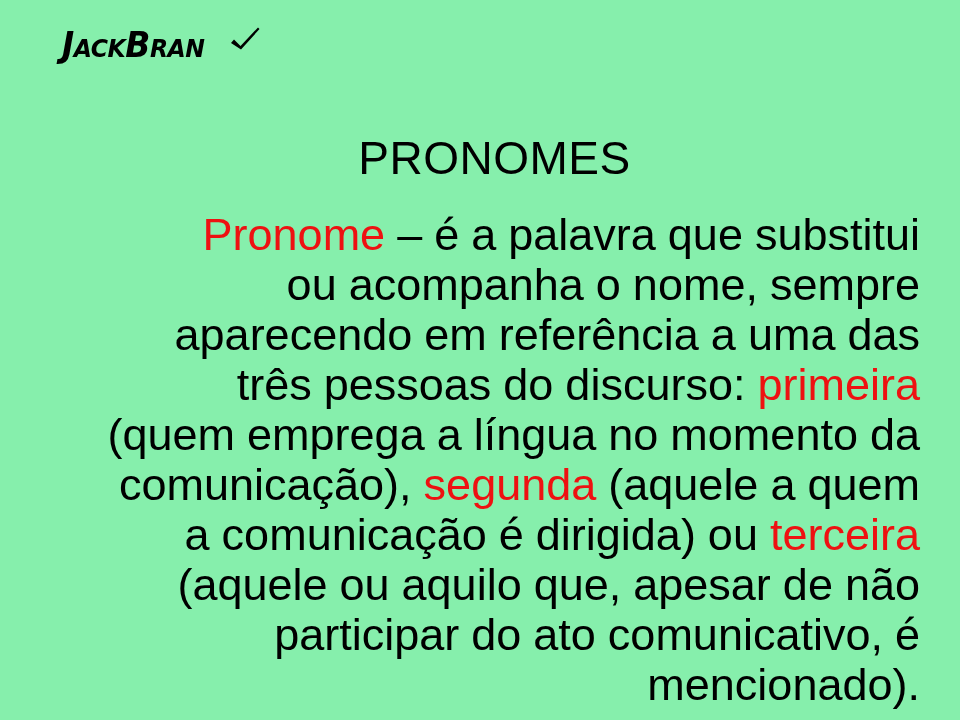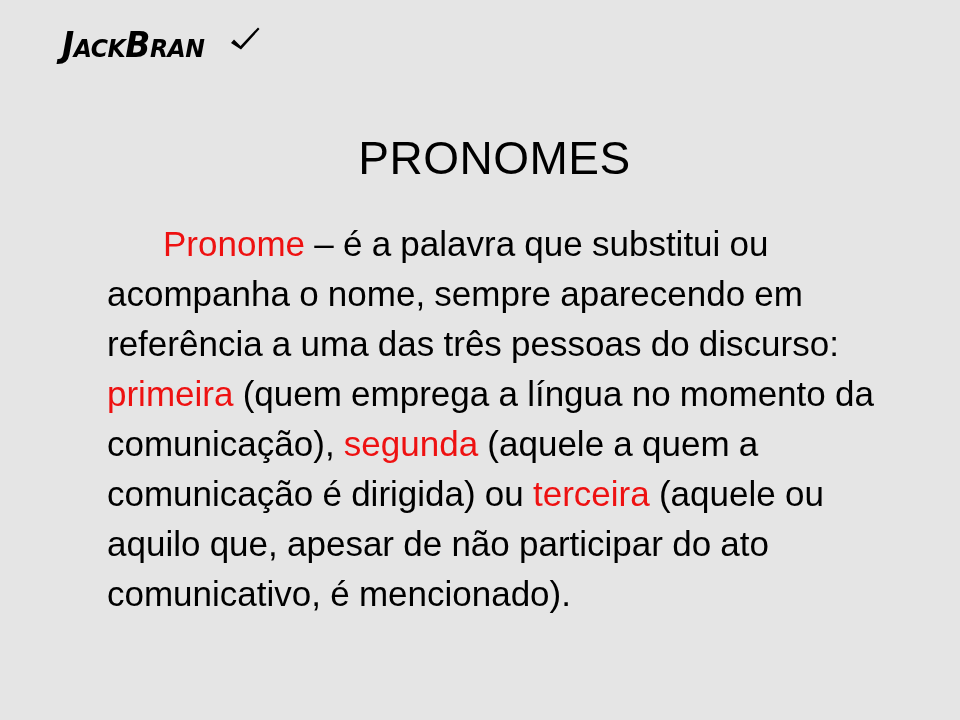--- a/index.html
+++ b/index.html
@@ -13,21 +13,21 @@
     height: 720px;
     overflow: hidden;
     font-family: "Liberation Sans", sans-serif;
     color: #000000;
     position: relative;
   }
 
   .slide {
     position: absolute;
     inset: 0;
-    background: #e5e5e5;
+    background: #86efac;
   }
 
   
   .logo-block {
     position: absolute;
     left: 62px;
     top: 28px;
     display: flex;
     align-items: center;
     gap: 14px;
@@ -70,26 +70,26 @@
   }
 
   
   .body-block {
     position: absolute;
     left: 98px;
     top: 210px;
     width: 822px;
   }
   .body-paragraph {
-    margin: 9px;
-    font-size: 35px;
+    margin: 0;
+    font-size: 45px;
     line-height: 50px;
     text-indent: 56px;
     color: #000000;
-    text-align: left;
+    text-align: right;
     word-spacing: -0.5px;
   }
   .hl {
     color: #ee1111;
   }
 </style>
 </head>
 <body>
 
 <div class="slide">

